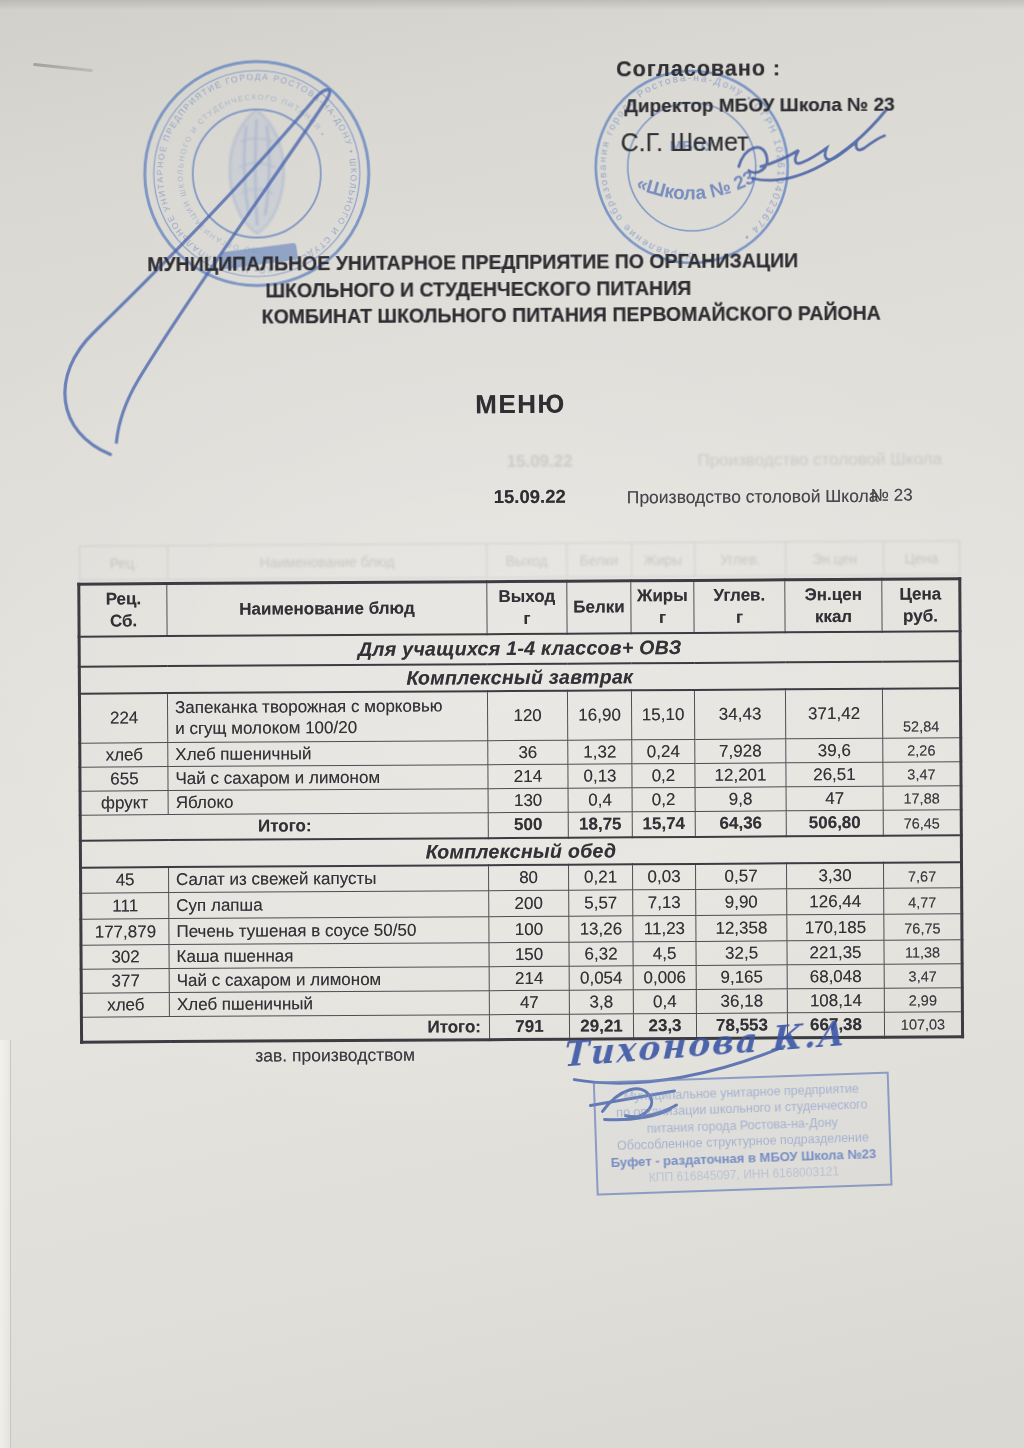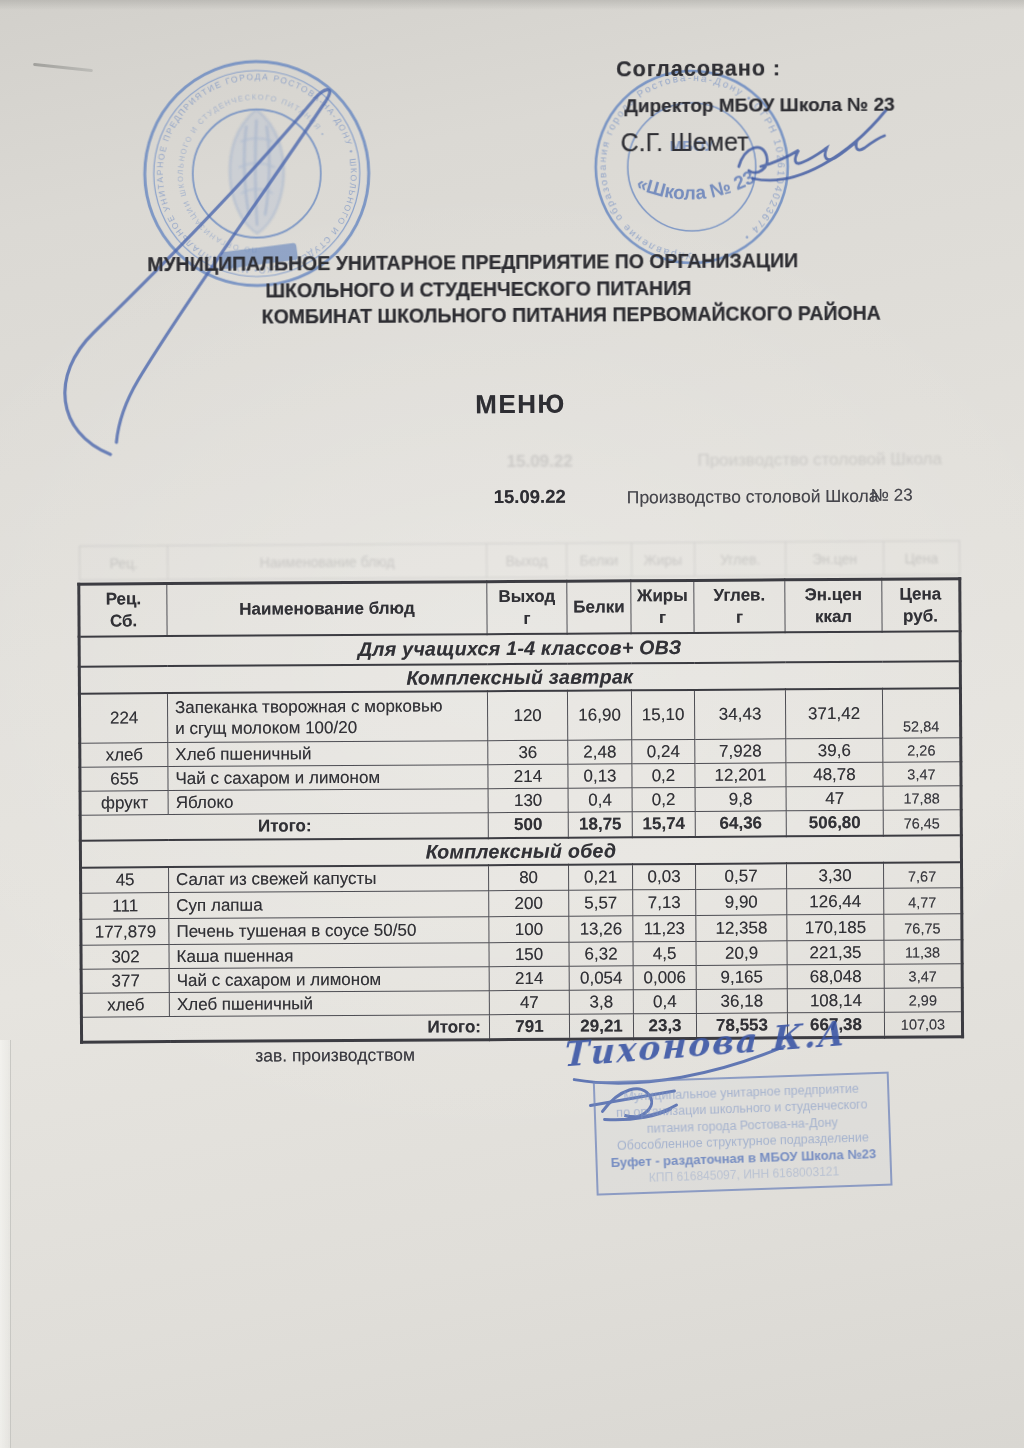--- a/index.html
+++ b/index.html
@@ -234,34 +234,34 @@
       <td>16,90</td>
       <td>15,10</td>
       <td>34,43</td>
       <td>371,42</td>
       <td class="price">52,84</td>
     </tr>
     <tr class="h-row">
       <td>хлеб</td>
       <td class="name">Хлеб пшеничный</td>
       <td>36</td>
-      <td>2,48</td>
+      <td>1,32</td>
       <td>0,24</td>
       <td>7,928</td>
       <td>39,6</td>
       <td class="price">2,26</td>
     </tr>
     <tr class="h-row">
       <td>655</td>
       <td class="name">Чай с сахаром и лимоном</td>
       <td>214</td>
       <td>0,13</td>
       <td>0,2</td>
       <td>12,201</td>
-      <td>48,78</td>
+      <td>26,51</td>
       <td class="price">3,47</td>
     </tr>
     <tr class="h-row">
       <td>фрукт</td>
       <td class="name">Яблоко</td>
       <td>130</td>
       <td>0,4</td>
       <td>0,2</td>
       <td>9,8</td>
       <td>47</td>
@@ -309,21 +309,21 @@
       <td>12,358</td>
       <td>170,185</td>
       <td class="price">76,75</td>
     </tr>
     <tr class="h-row">
       <td>302</td>
       <td class="name">Каша пшенная</td>
       <td>150</td>
       <td>6,32</td>
       <td>4,5</td>
-      <td>20,9</td>
+      <td>32,5</td>
       <td>221,35</td>
       <td class="price">11,38</td>
     </tr>
     <tr class="h-row">
       <td>377</td>
       <td class="name">Чай с сахаром и лимоном</td>
       <td>214</td>
       <td>0,054</td>
       <td>0,006</td>
       <td>9,165</td>

